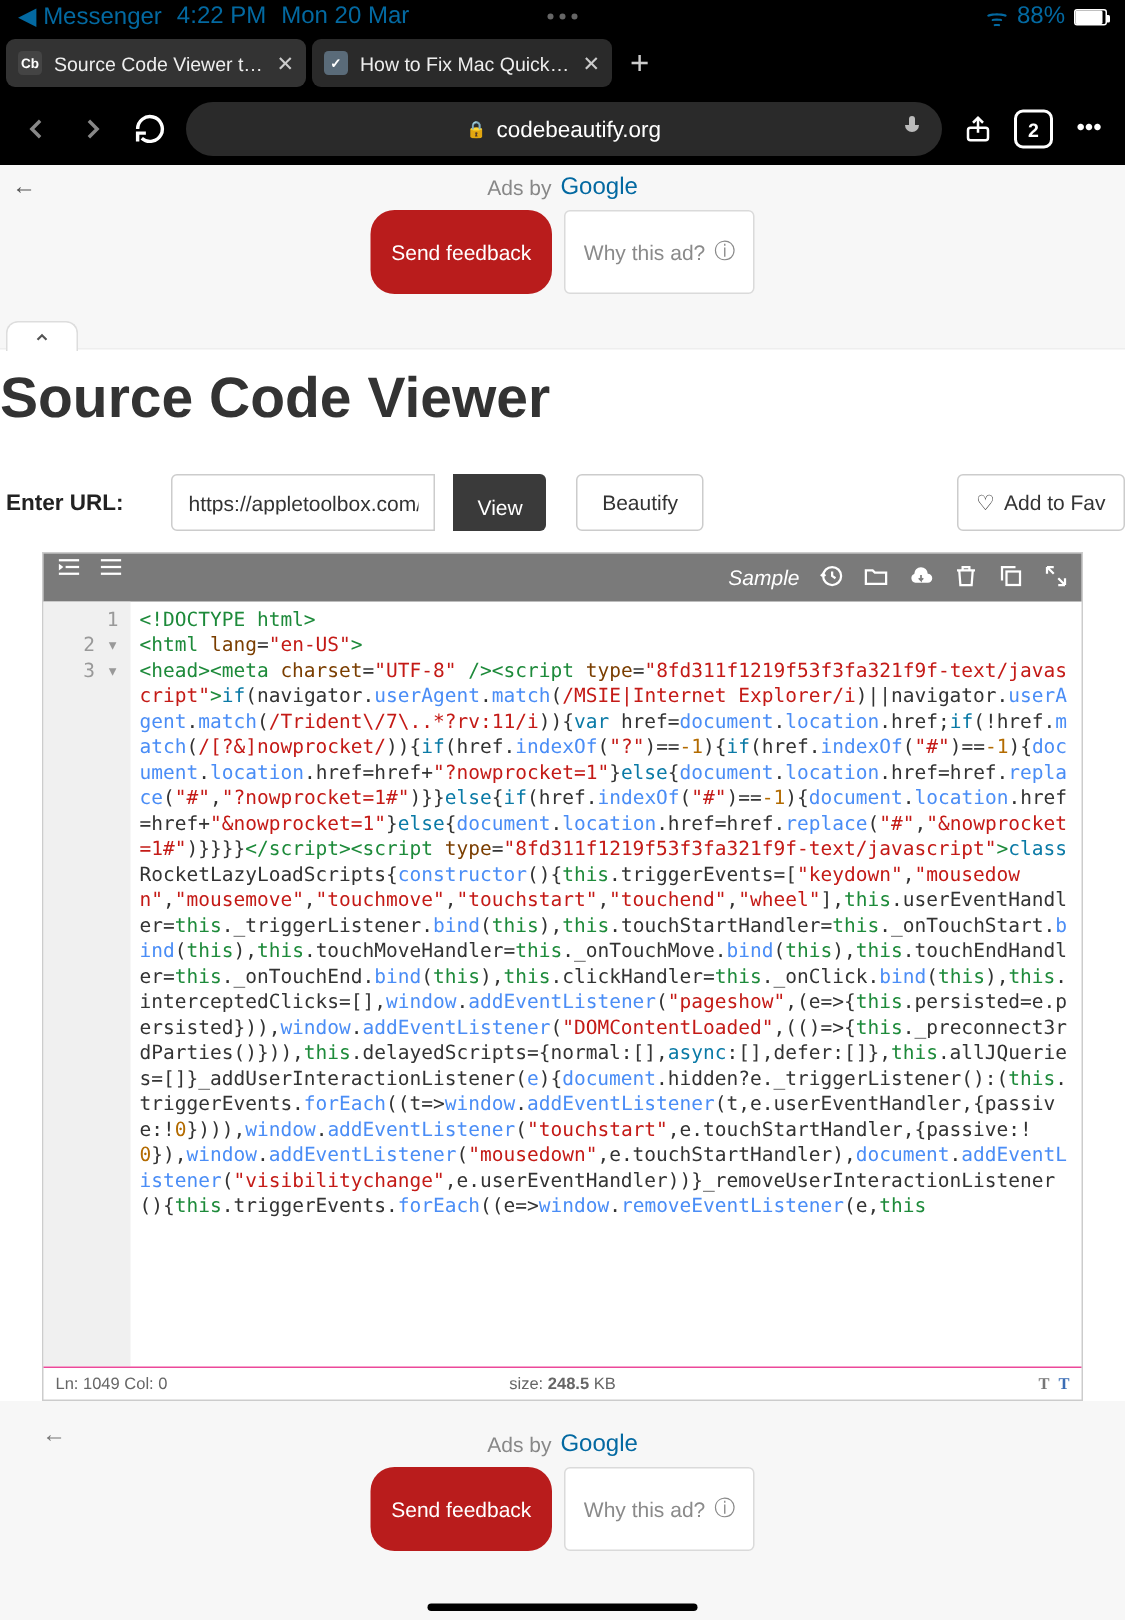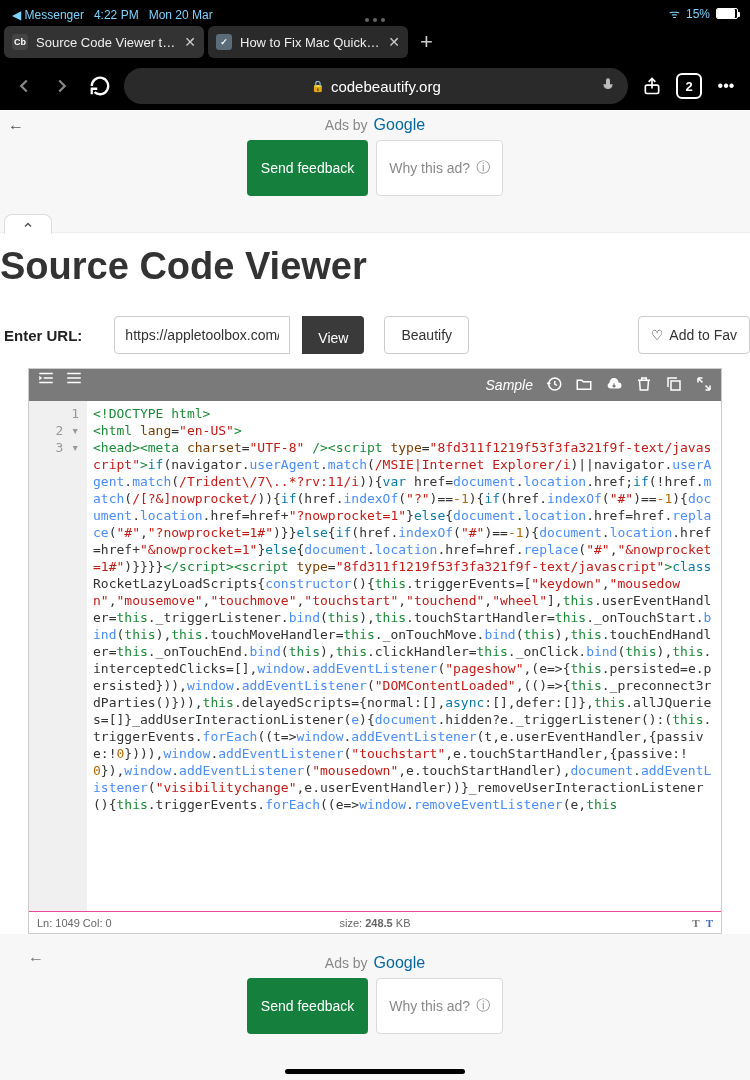--- a/index.html
+++ b/index.html
@@ -1,17 +1,17 @@
 <!DOCTYPE html>
 <html><head>
 <meta charset="utf-8">
 <style>
 * { margin: 0; padding: 0; box-sizing: border-box; }
 body { font-family: -apple-system, BlinkMacSystemFont, "Segoe UI", Helvetica, Arial, sans-serif; width: 750px; height: 1080px; background: #fff; overflow: hidden; position: relative; }
-.status-bar { height: 22px; background: #000; color: #7dd3fc; display: flex; align-items: flex-end; justify-content: space-between; padding: 0 12px; font-size: 12px; }
+.status-bar { height: 22px; background: #000; color: #0369a1; display: flex; align-items: center; justify-content: space-between; padding: 0 12px; font-size: 16px; }
 .status-left { display: flex; gap: 10px; align-items: center; }
 .status-center { position: absolute; left: 50%; transform: translateX(-50%); display: flex; gap: 4px; }
 .status-dot { width: 4px; height: 4px; border-radius: 50%; background: #666; }
 .status-right { display: flex; gap: 6px; align-items: center; }
 .battery { width: 22px; height: 11px; border: 1px solid #fff; border-radius: 2px; position: relative; }
 .battery::after { content: ""; position: absolute; right: -3px; top: 3px; width: 2px; height: 5px; background: #fff; border-radius: 0 1px 1px 0; }
 .battery-fill { width: 88%; height: 100%; background: #fff; border-radius: 1px; }
 .tab-strip { height: 40px; background: #000; display: flex; align-items: center; padding: 0 4px; gap: 4px; }
 .tab { height: 32px; background: #2a2a2a; border-radius: 6px; display: flex; align-items: center; padding: 0 8px; gap: 8px; color: #eee; font-size: 13px; max-width: 200px; }
 .tab.active { background: #333; }
@@ -24,21 +24,21 @@
 .nav-btn.reload { color: #fff; }
 .address-box { flex: 1; height: 36px; background: #2a2a2a; border-radius: 18px; display: flex; align-items: center; justify-content: center; gap: 6px; color: #fff; font-size: 15px; position: relative; }
 .lock { font-size: 11px; }
 .mic { position: absolute; right: 12px; color: #bbb; }
 .tabs-count { width: 26px; height: 26px; border: 2px solid #fff; border-radius: 6px; color: #fff; font-size: 13px; display: flex; align-items: center; justify-content: center; font-weight: 600; }
 .content { position: absolute; top: 110px; left: 0; right: 0; bottom: 0; background: #f7f7f7; overflow: hidden; }
 .ads-row { display: flex; justify-content: center; align-items: center; gap: 6px; padding: 6px 0 2px; color: #888; font-size: 14px; }
 .google-logo { font-weight: 500; color: #0369a1; font-size: 16px; }
 .back-small { position: absolute; left: 0; top: 0; padding: 6px 8px; color: #555; }
 .ads-buttons { display: flex; justify-content: center; gap: 8px; padding: 4px 0 16px; }
-.send-fb { background: #15803d; color: #fff; border: none; padding: 20px 14px; border-radius: 4px; font-size: 14px; }
+.send-fb { background: #b91c1c; color: #fff; border: none; padding: 20px 14px; border-radius: 16px; font-size: 14px; }
 .why-ad { background: #fff; color: #8a8a8a; border: 1px solid #dadada; padding: 8px 12px; border-radius: 4px; font-size: 14px; display: flex; align-items: center; gap: 6px; }
 .chevron-pill { width: 48px; height: 20px; background: #fff; border: 1px solid #ddd; border-bottom: none; border-radius: 8px 8px 0 0; display: flex; align-items: center; justify-content: center; margin-left: 4px; position: relative; top: 2px; }
 .page-title { text-align: left; font-size: 38px; font-weight: 700; color: #333; padding: 12px 0 18px; background: #fff; border-top: 1px solid #eee; }
 .controls-row { display: flex; align-items: center; gap: 20px; padding: 10px 0 14px 4px; background: #fff; }
 .url-label { font-weight: 600; font-size: 15px; color: #222; padding-right: 12px; }
 .url-input { width: 176px; height: 38px; border: 1px solid #ccc; border-radius: 4px 0 0 4px; padding: 0 10px; font-size: 14px; color: #333; }
 .view-btn { height: 38px; background: #3a3a3a; color: #fff; border: none; padding: 14px 16px; font-size: 14px; border-radius: 0 4px 4px 0; margin-left: -8px; }
 .beautify-btn { height: 38px; background: #fff; border: 1px solid #ccc; border-radius: 4px; padding: 0 16px; font-size: 14px; color: #333; }
 .fav-btn { height: 38px; background: #fff; border: 1px solid #ccc; border-radius: 4px; padding: 0 12px; font-size: 14px; color: #333; margin-left: auto; display: flex; align-items: center; gap: 6px; }
 .editor-wrap { margin: 0 28px 0 28px; border: 1px solid #ccc; background: #fff; }
@@ -76,21 +76,21 @@
     <span>4:22 PM</span>
     <span>Mon 20 Mar</span>
   </div>
   <div class="status-center">
     <div class="status-dot"></div>
       <div class="status-dot"></div>
       <div class="status-dot"></div>
   </div>
   <div class="status-right">
     <span>ᯤ</span>
-    <span>15%</span>
+    <span>88%</span>
     <div class="battery">
         <div class="battery-fill"></div>
       </div>
   </div>
 </div>
 
 <div class="tab-strip">
   <div class="tab active">
     <div class="tab-favicon">Cb</div>
     <div class="tab-title">Source Code Viewer to V</div>

